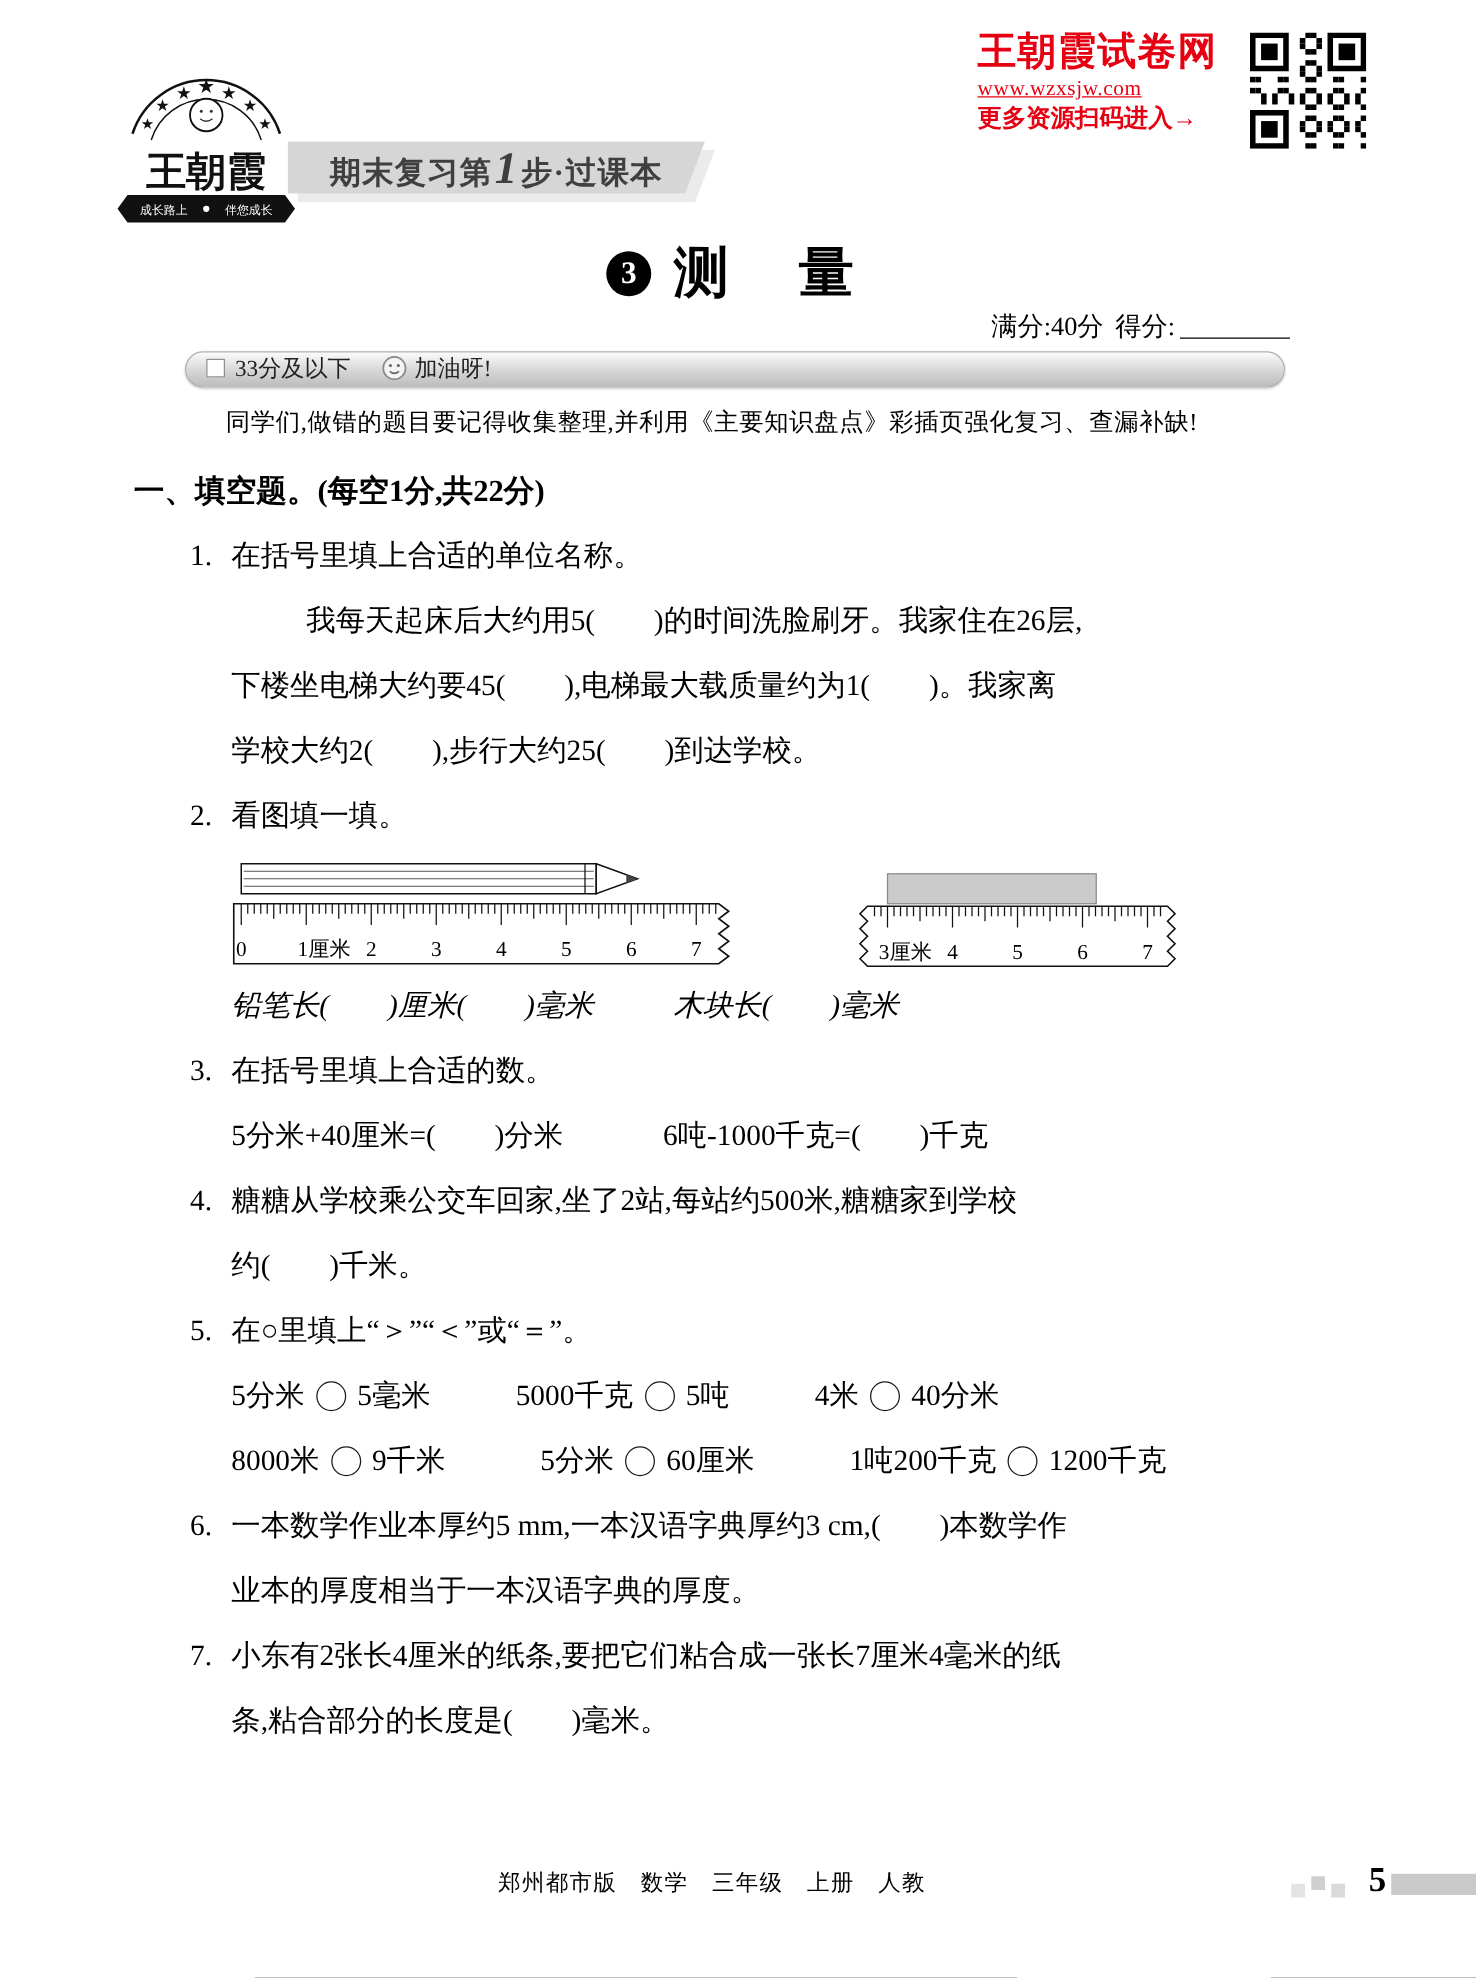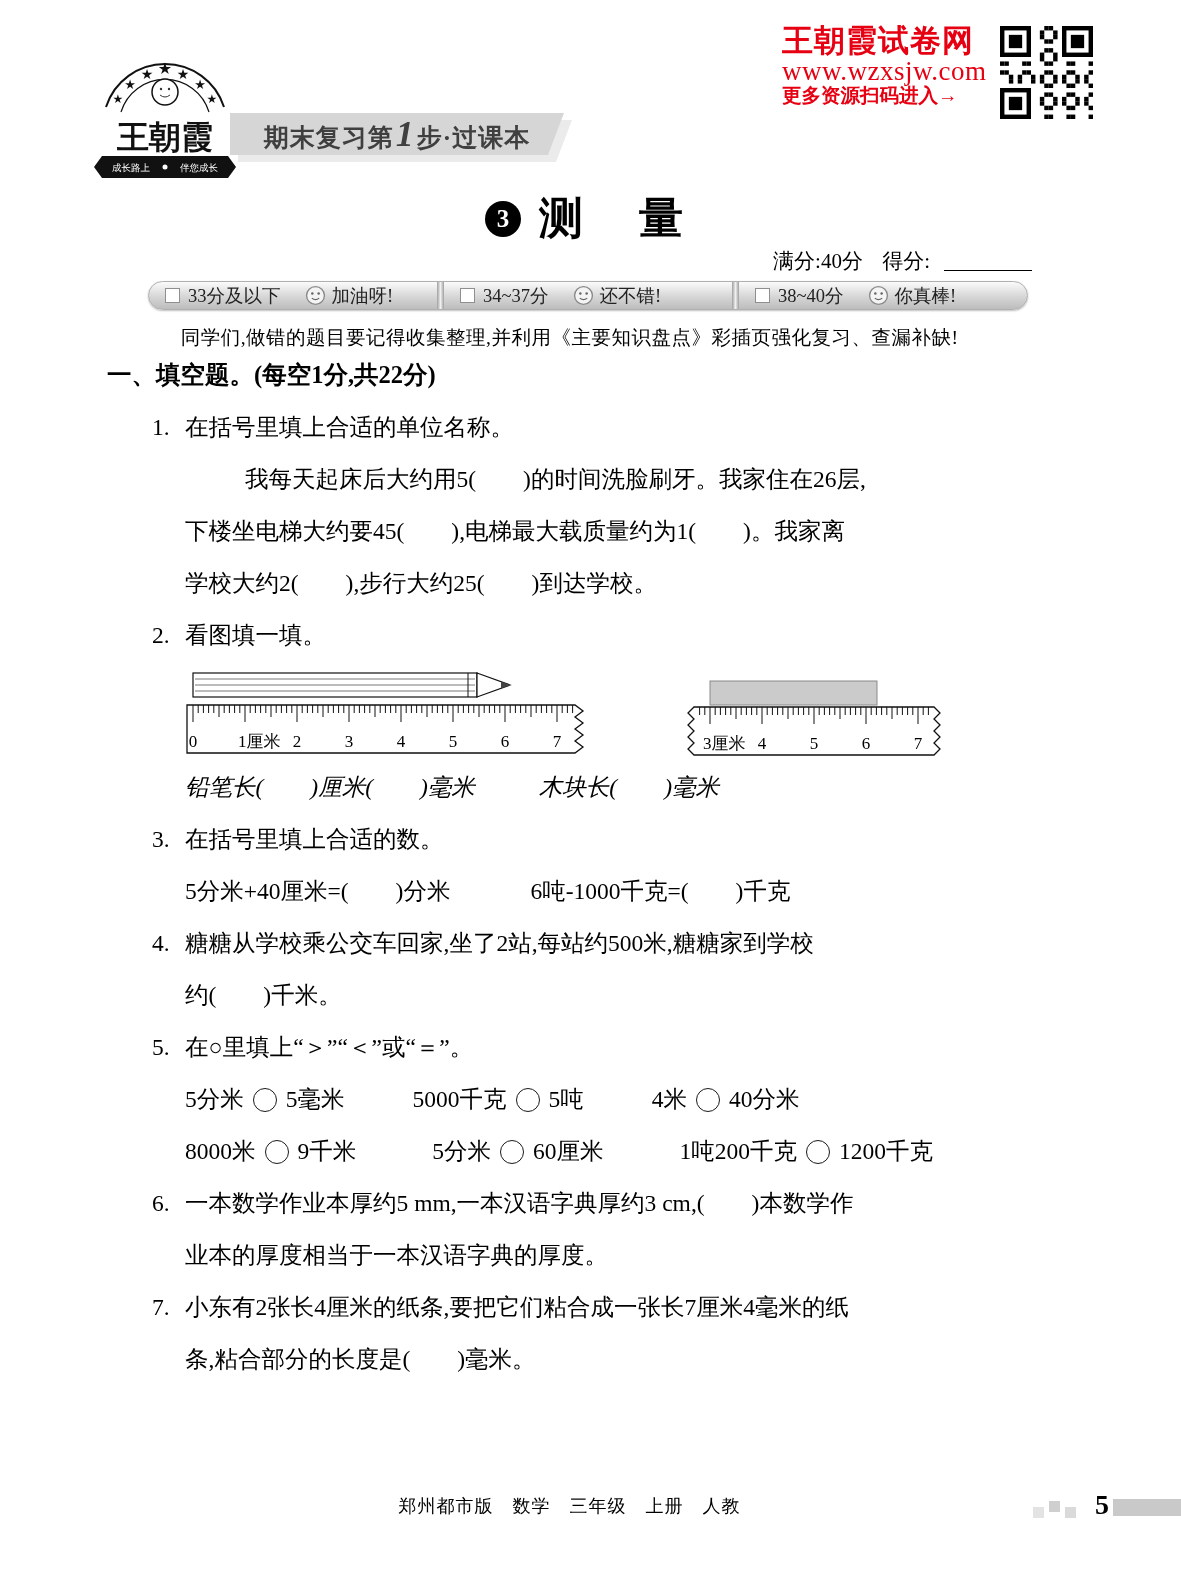--- a/index.html
+++ b/index.html
@@ -21,52 +21,52 @@
   .banner-bg2 { position:absolute; left:8px; top:7px; width:100%; height:100%;
     background:#ebebeb; clip-path:polygon(0 0,100% 0,calc(100% - 16px) 100%,0 100%); }
   .banner-bg1 { position:absolute; inset:0;
     background:#d6d6d6; clip-path:polygon(0 0,100% 0,calc(100% - 16px) 100%,0 100%); }
   .banner-text { position:relative; z-index:2; text-align:center; line-height:42px;
     font-size:25px; font-weight:bold; color:#3f3f3f; letter-spacing:1px; }
   .banner-step { font-size:36px; font-style:italic; padding:0 2px; }
 
   .site-block { position:absolute; left:782px; top:24px; width:214px; color:#e60012; }
   .site-name { font-size:31px; font-weight:bold; letter-spacing:1px; line-height:34px; }
-  .site-url  { font-size:27px; line-height:26px; letter-spacing:0.5px; }
+  .site-url  { font-size:17px; line-height:26px; letter-spacing:0.5px;text-decoration:underline; }
   .site-more { font-size:19.5px; font-weight:bold; line-height:24px; }
   .qr-svg { position:absolute; left:1000px; top:26px; background:#fff; }
 
   
   .title-row { position:absolute; left:107px; top:189px; width:960px; text-align:center; }
   .unit-badge { display:inline-block; width:36px; height:36px; border-radius:50%;
     background:#000; color:#fff; font-size:25px; line-height:36px; font-weight:bold;
     vertical-align:middle; margin-right:18px; text-align:center; }
   .title-text { font-size:44px; font-weight:bold; letter-spacing:6px; vertical-align:middle; }
 
   .score-line { position:absolute; top:247px; right:149px; font-size:21px; }
-  .score-line span { margin-left:14px; }
+  .score-line span { margin-left:4px; }
   .score-blank { display:inline-block; width:88px; border-bottom:1.5px solid #000; height:20px; vertical-align:-3px; }
 
   .score-bar { position:absolute; left:148px; top:281px; width:880px; height:29px;
     border-radius:15px; border:1px solid #b0b0b0;
     background:linear-gradient(180deg,#fbfbfb 0%,#d6d6d6 55%,#bdbdbd 100%);
-    box-shadow:0 1px 2px rgba(0,0,0,.25); display:flex; align-items:stretch; overflow:hidden; }
+    box-shadow:0 1px 2px rgba(0,0,0,.25); display:flex; align-items:stretch; overflow:hidden;flex-direction:column; }
   .score-seg { flex:1; display:flex; align-items:center; padding-left:16px; }
   .score-divider { width:7px; background:linear-gradient(90deg,#9e9e9e,#f0f0f0 50%,#9e9e9e); }
   .checkbox { width:15px; height:15px; background:#fff; border:1.5px solid #8f8f8f;
     display:inline-block; margin-right:8px; flex:0 0 auto; }
   .score-range { font-size:18.5px; color:#222; }
   .face { width:21px; height:21px; margin:0 6px 0 24px; flex:0 0 auto; }
   .score-comment { font-size:18.5px; color:#222; }
 
   .notice { position:absolute; left:107px; top:324px; width:925px; text-align:center;
     font-size:19.5px; letter-spacing:0.5px; }
 
   
-  .content { position:absolute; left:107px; top:358px; width:930px; }
+  .content { position:absolute; left:107px; top:376px; width:930px; }
   .section-title { font-size:24.5px; font-weight:bold; margin-bottom:10px; }
   .qblock { position:relative; padding-left:78px; }
   .qnum { position:absolute; left:45px; top:0; }
   .qline { font-size:23.5px; line-height:52px; white-space:nowrap; }
   .indent-first { text-indent:60px; }
 
   .figure-row { display:flex; align-items:flex-end; gap:85px; margin:6px 0 2px; }
   .ruler-num { font-size:17px; fill:#000; font-family:"Liberation Serif",serif; }
   .ruler-outline { fill:#fff; stroke:#111; stroke-width:1.3; }
   .pencil-part { fill:#fff; stroke:#111; stroke-width:1.2; }

